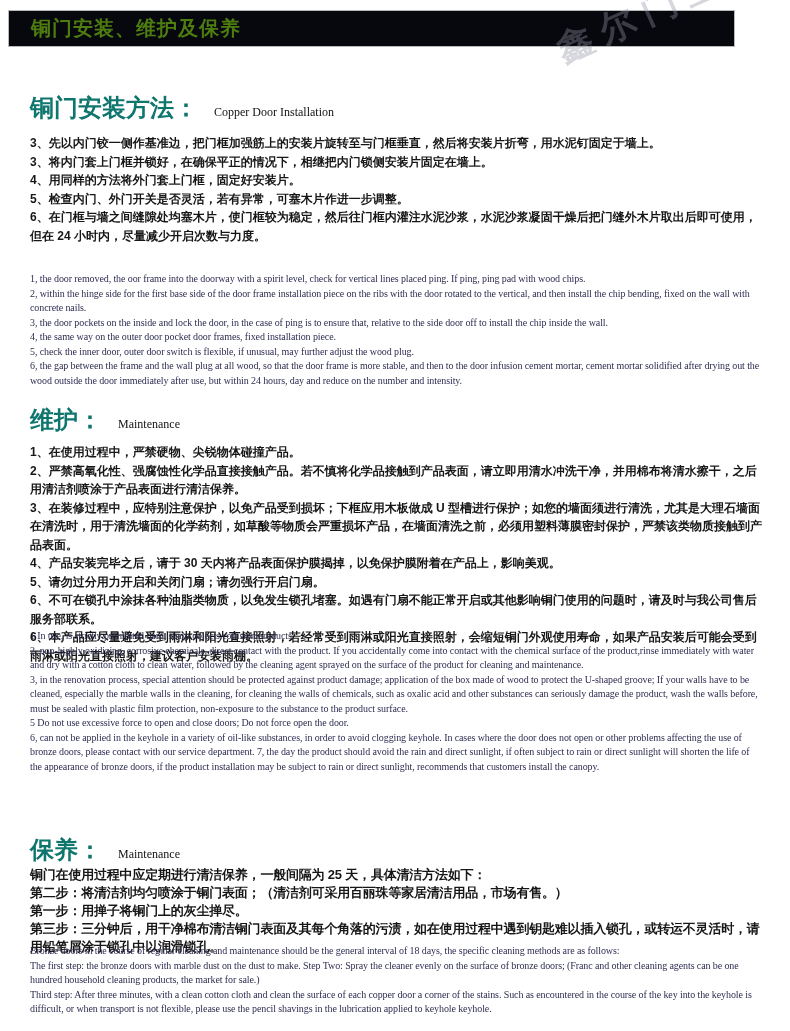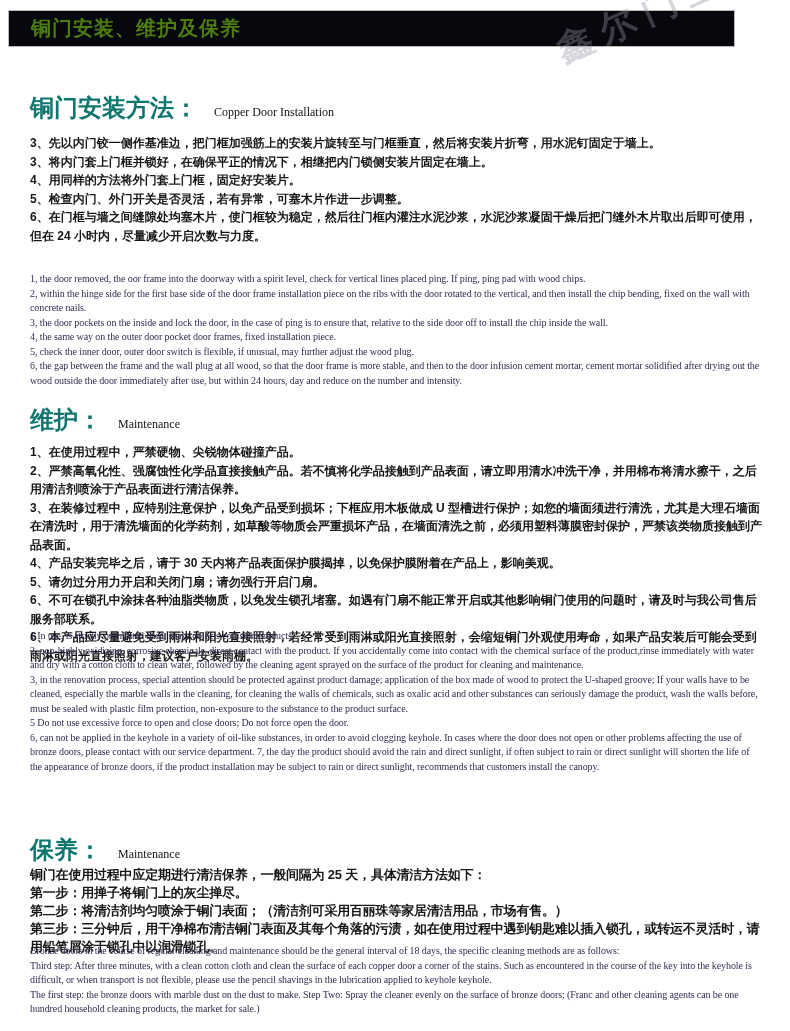--- a/index.html
+++ b/index.html
@@ -97,21 +97,21 @@
     <p>3, in the renovation process, special attention should be protected against product damage; application of the box made of wood to protect the U-shaped groove; If your walls have to be cleaned, especially the marble walls in the cleaning, for cleaning the walls of chemicals, such as oxalic acid and other substances can seriously damage the product, wash the walls before, must be sealed with plastic film protection, non-exposure to the substance to the product surface.</p>
     <p>5 Do not use excessive force to open and close doors; Do not force open the door.</p>
     <p>6, can not be applied in the keyhole in a variety of oil-like substances, in order to avoid clogging keyhole. In cases where the door does not open or other problems affecting the use of bronze doors, please contact with our service department. 7, the day the product should avoid the rain and direct sunlight, if often subject to rain or direct sunlight will shorten the life of the appearance of bronze doors, if the product installation may be subject to rain or direct sunlight, recommends that customers install the canopy.</p>
   </div>
 
 <h2 class="block sec-head" id="sec3-head">
   <span class="h-zh">保养：</span><span class="h-en">Maintenance</span>
 </h2>
 <div class="block zh-list zh-small" id="sec3-zh">
     <p>铜门在使用过程中应定期进行清洁保养，一般间隔为 25 天，具体清洁方法如下：</p>
+    <p>第二步：将清洁剂均匀喷涂于铜门表面；（清洁剂可采用百丽珠等家居清洁用品，市场有售。）</p>
     <p>第一步：用掸子将铜门上的灰尘掸尽。</p>
-    <p>第二步：将清洁剂均匀喷涂于铜门表面；（清洁剂可采用百丽珠等家居清洁用品，市场有售。）</p>
     <p>第三步：三分钟后，用干净棉布清洁铜门表面及其每个角落的污渍，如在使用过程中遇到钥匙难以插入锁孔，或转运不灵活时，请用铅笔屑涂于锁孔中以润滑锁孔。</p>
   </div>
 <div class="block en-list" id="sec3-en">
     <p>Bronze doors in the course of regular cleaning and maintenance should be the general interval of 18 days, the specific cleaning methods are as follows:</p>
+    <p>The first step: the bronze doors with marble dust on the dust to make. Step Two: Spray the cleaner evenly on the surface of bronze doors; (Franc and other cleaning agents can be one hundred household cleaning products, the market for sale.)</p>
     <p>Third step: After three minutes, with a clean cotton cloth and clean the surface of each copper door a corner of the stains. Such as encountered in the course of the key into the keyhole is difficult, or when transport is not flexible, please use the pencil shavings in the lubrication applied to keyhole keyhole.</p>
-    <p>The first step: the bronze doors with marble dust on the dust to make. Step Two: Spray the cleaner evenly on the surface of bronze doors; (Franc and other cleaning agents can be one hundred household cleaning products, the market for sale.)</p>
   </div>
 
 </body></html>

